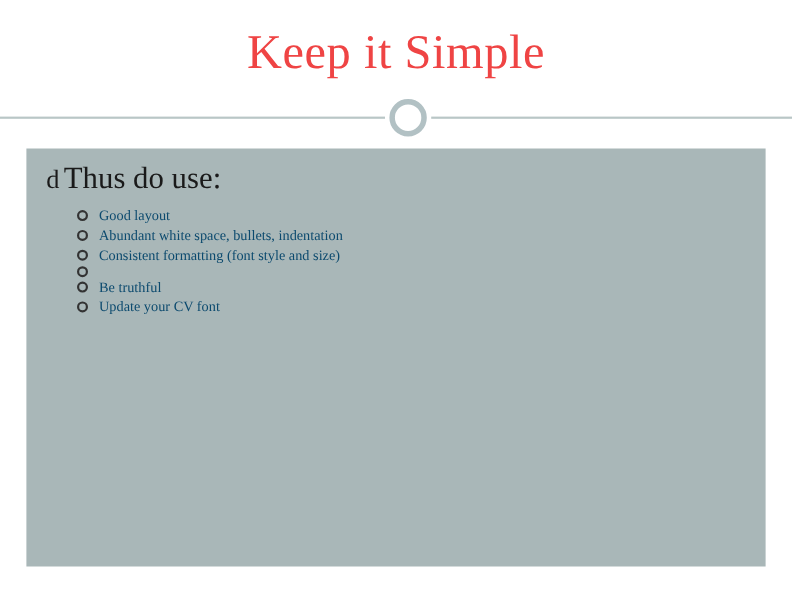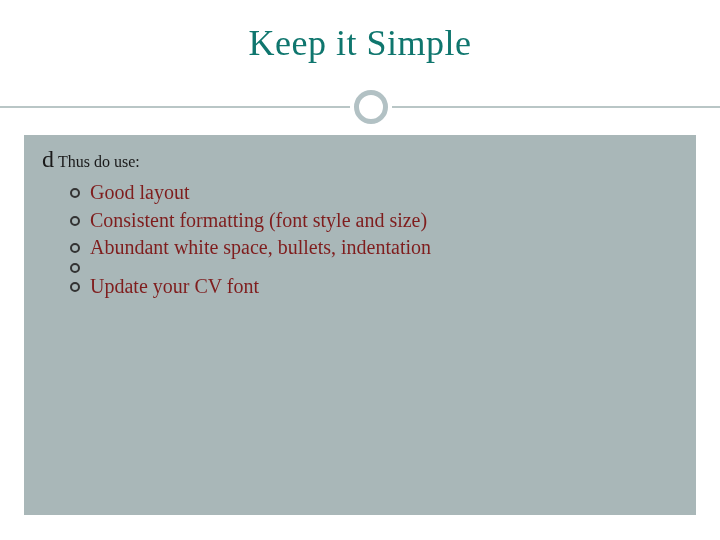--- a/index.html
+++ b/index.html
@@ -16,23 +16,23 @@
     width: 720px;
     height: 540px;
     box-sizing: border-box;
   }
   .title {
     position: absolute;
     top: 22px;
     left: 0;
     width: 720px;
     text-align: center;
-    font-size: 36px;
+    font-size: 44px;
     font-weight: 400;
-    color: #0f766e;
+    color: #ef4444;
     letter-spacing: 0.5px;
   }
   .divider-row {
     position: absolute;
     top: 90px;
     left: 0;
     width: 720px;
     height: 34px;
   }
   .hrule {
@@ -70,34 +70,34 @@
     gap: 4px;
     margin-bottom: 8px;
   }
   .main-bullet .curly {
     font-size: 24px;
     color: #1a1a1a;
     line-height: 1;
     font-family: Georgia, serif;
   }
   .main-bullet .txt {
-    font-size: 16px;
+    font-size: 28px;
     color: #1a1a1a;
   }
   .sub-list {
     margin: 0;
     padding: 0;
     list-style: none;
   }
   .sub-list li {
     display: flex;
     align-items: center;
     gap: 10px;
-    font-size: 20px;
-    color: #7f1d1d;
+    font-size: 13px;
+    color: #0c4a6e;
     line-height: 1.38;
     padding-left: 28px;
   }
   .circ {
     flex: 0 0 auto;
     width: 10px;
     height: 10px;
     border-radius: 50%;
     border: 2px solid #333;
     box-sizing: border-box;
@@ -123,28 +123,32 @@
       <span class="curly">d</span>
       <span class="txt">Thus do use:</span>
     </div>
     <ul class="sub-list">
       <li>
           <span class="circ"></span>
           <span>Good layout</span>
         </li>
       <li>
           <span class="circ"></span>
+          <span>Abundant white space, bullets, indentation</span>
+        </li>
+      <li>
+          <span class="circ"></span>
           <span>Consistent formatting (font style and size)</span>
         </li>
       <li>
           <span class="circ"></span>
-          <span>Abundant white space, bullets, indentation</span>
         </li>
       <li>
           <span class="circ"></span>
+          <span>Be truthful</span>
         </li>
       <li>
           <span class="circ"></span>
           <span>Update your CV font</span>
         </li>
     </ul>
   </div>
 
 </div>
 

